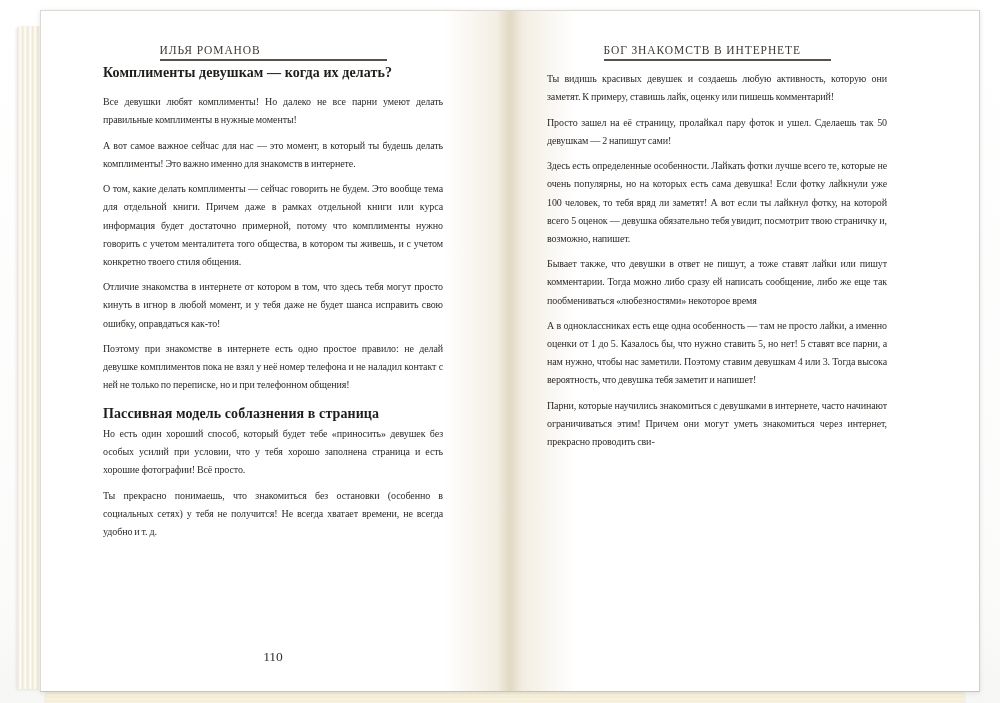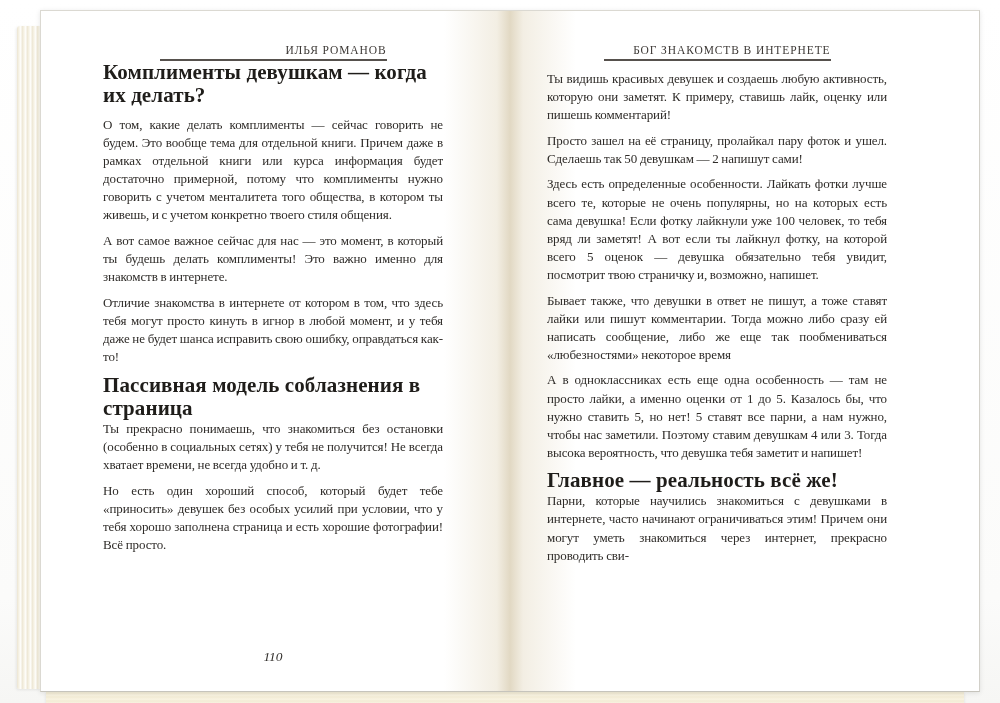--- a/index.html
+++ b/index.html
@@ -79,100 +79,100 @@
     top: 33px;
     width: 340px;
     height: 612px;
     color: #2e2b28;
   }
   .page-left  { left: 62px;  }
   .page-right { left: 506px; }
   .running-head {
     width: 227px;
     margin: 0 auto 0 auto;
-    text-align: right;
+    text-align: left;
     font-size: 11.5px;
     letter-spacing: 0.9px;
     color: #3d3936;
     padding-bottom: 3px;
     border-bottom: 2px solid #56514d;
     white-space: nowrap;
   }
   h2.section-title {
-    font-size: 21px;
+    font-size: 14px;
     font-weight: bold;
     color: #1f1d1a;
     margin: 0;
     letter-spacing: 0.1px;
     line-height: 23px;
   }
   .h-first   { margin: 9px 0 10px 0; }
   .h-mid     { margin: 12px 0 11px 0; }
   .body-text p {
-    font-size: 13px;
+    font-size: 10px;
     line-height: 18.1px;
     text-align: justify;
     margin: 0 0 7.5px 0;
     letter-spacing: -0.1px;
     word-spacing: -0.4px;
     hyphens: auto;
     -webkit-hyphens: auto;
   }
   .body-text { margin-top: 9px; }
   .pagenum {
     position: absolute;
     top: 605px;
     left: 0;
     width: 100%;
     text-align: center;
     font-size: 13.5px;
     color: #33302d;
-    font-style: italic;
   }
 </style>
 </head>
 <body>
 
 <div class="photo">
 
   <div class="page-stack-left"></div>
   <div class="bottom-stack"></div>
 
   <div class="book">
     <div class="gutter"></div>
 
     <div class="page page-left">
       <div class="running-head">ИЛЬЯ РОМАНОВ</div>
 
       <h2 class="section-title h-first">Комплименты девушкам — когда их делать?</h2>
 
       <div class="body-text">
+        <p>Все девушки любят комплименты! Но далеко не все парни умеют делать правильные комплименты в нужные моменты!</p>
+        <p>А вот самое важное сейчас для нас — это момент, в который ты будешь делать комплименты! Это важно именно для знакомств в интернете.</p>
         <p>О том, какие делать комплименты — сейчас говорить не будем. Это вообще тема для отдельной книги. Причем даже в рамках отдельной книги или курса информация будет достаточно примерной, потому что комплименты нужно говорить с учетом менталитета того общества, в котором ты живешь, и с учетом конкретно твоего стиля общения.</p>
-        <p>А вот самое важное сейчас для нас — это момент, в который ты будешь делать комплименты! Это важно именно для знакомств в интернете.</p>
         <p>Отличие знакомства в интернете от котором в том, что здесь тебя могут просто кинуть в игнор в любой момент, и у тебя даже не будет шанса исправить свою ошибку, оправдаться как-то!</p>
+        <p>Поэтому при знакомстве в интернете есть одно простое правило: не делай девушке комплиментов пока не взял у неё номер телефона и не наладил контакт с ней не только по переписке, но и при телефонном общения!</p>
 
         <h2 class="section-title h-mid">Пассивная модель соблазнения в страница</h2>
 
+        <p>Но есть один хороший способ, который будет тебе «приносить» девушек без особых усилий при условии, что у тебя хорошо заполнена страница и есть хорошие фотографии! Всё просто.</p>
         <p>Ты прекрасно понимаешь, что знакомиться без остановки (особенно в социальных сетях) у тебя не получится! Не всегда хватает времени, не всегда удобно и т. д.</p>
-        <p>Но есть один хороший способ, который будет тебе «приносить» девушек без особых усилий при условии, что у тебя хорошо заполнена страница и есть хорошие фотографии! Всё просто.</p>
       </div>
 
       <div class="pagenum">110</div>
     </div>
 
     <div class="page page-right">
       <div class="running-head">БОГ ЗНАКОМСТВ В ИНТЕРНЕТЕ</div>
 
       <div class="body-text">
         <p>Ты видишь красивых девушек и создаешь любую активность, которую они заметят. К примеру, ставишь лайк, оценку или пишешь комментарий!</p>
         <p>Просто зашел на её страницу, пролайкал пару фоток и ушел. Сделаешь так 50 девушкам — 2 напишут сами!</p>
         <p>Здесь есть определенные особенности. Лайкать фотки лучше всего те, которые не очень популярны, но на которых есть сама девушка! Если фотку лайкнули уже 100 человек, то тебя вряд ли заметят! А вот если ты лайкнул фотку, на которой всего 5 оценок — девушка обязательно тебя увидит, посмотрит твою страничку и, возможно, напишет.</p>
         <p>Бывает также, что девушки в ответ не пишут, а тоже ставят лайки или пишут комментарии. Тогда можно либо сразу ей написать сообщение, либо же еще так пообмениваться «любезностями» некоторое время</p>
         <p>А в одноклассниках есть еще одна особенность — там не просто лайки, а именно оценки от 1 до 5. Казалось бы, что нужно ставить 5, но нет! 5 ставят все парни, а нам нужно, чтобы нас заметили. Поэтому ставим девушкам 4 или 3. Тогда высока вероятность, что девушка тебя заметит и напишет!</p>
 
-        <h2 class="section-title h-mid">Главное — реальность всё же!</h2>
 
         <p>Парни, которые научились знакомиться с девушками в интернете, часто начинают ограничиваться этим! Причем они могут уметь знакомиться через интернет, прекрасно проводить сви-</p>
       </div>
 
     </div>
   </div>
 </div>
 
 </body></html>

